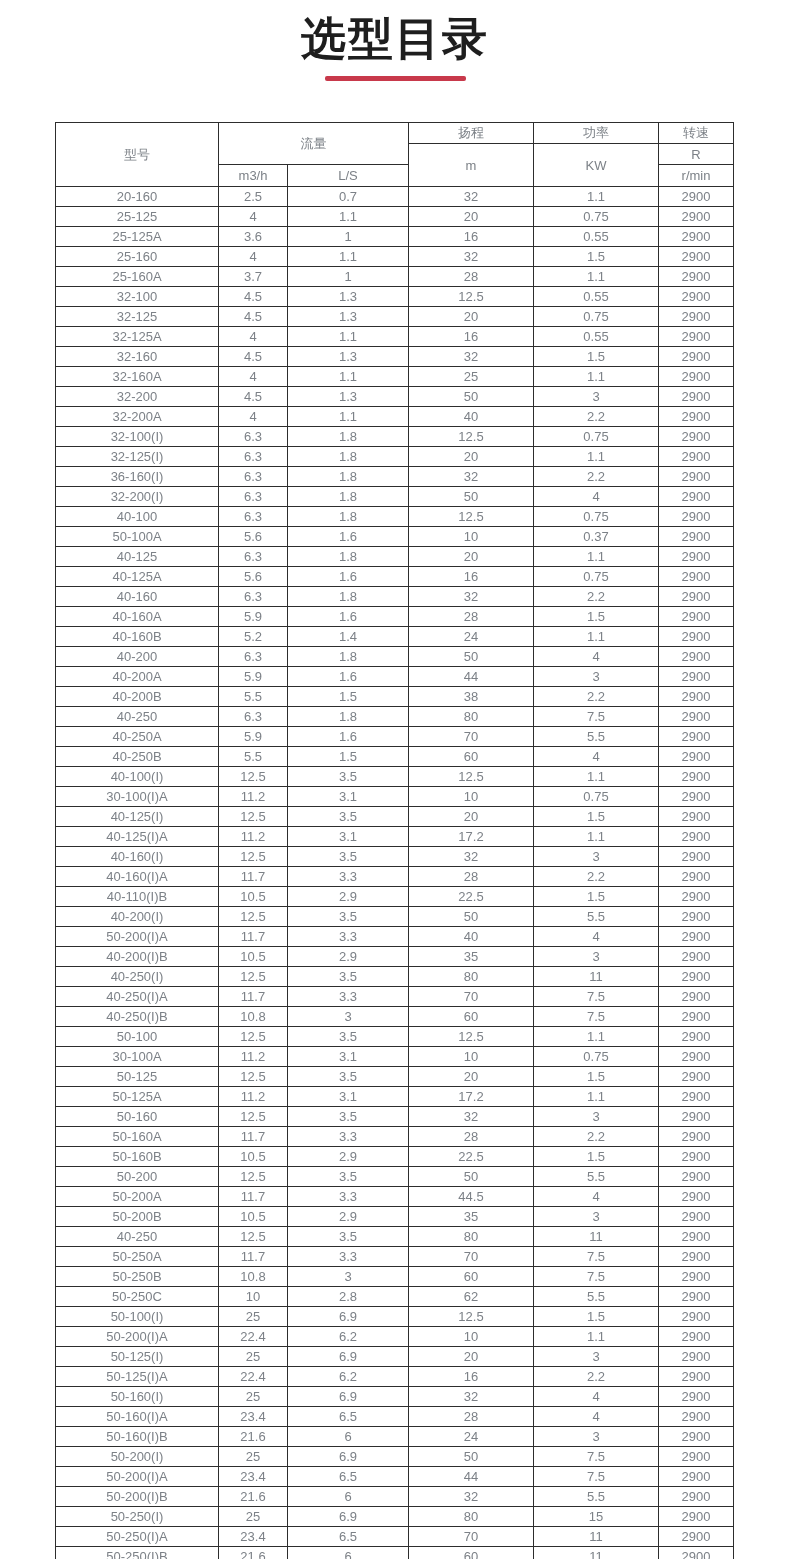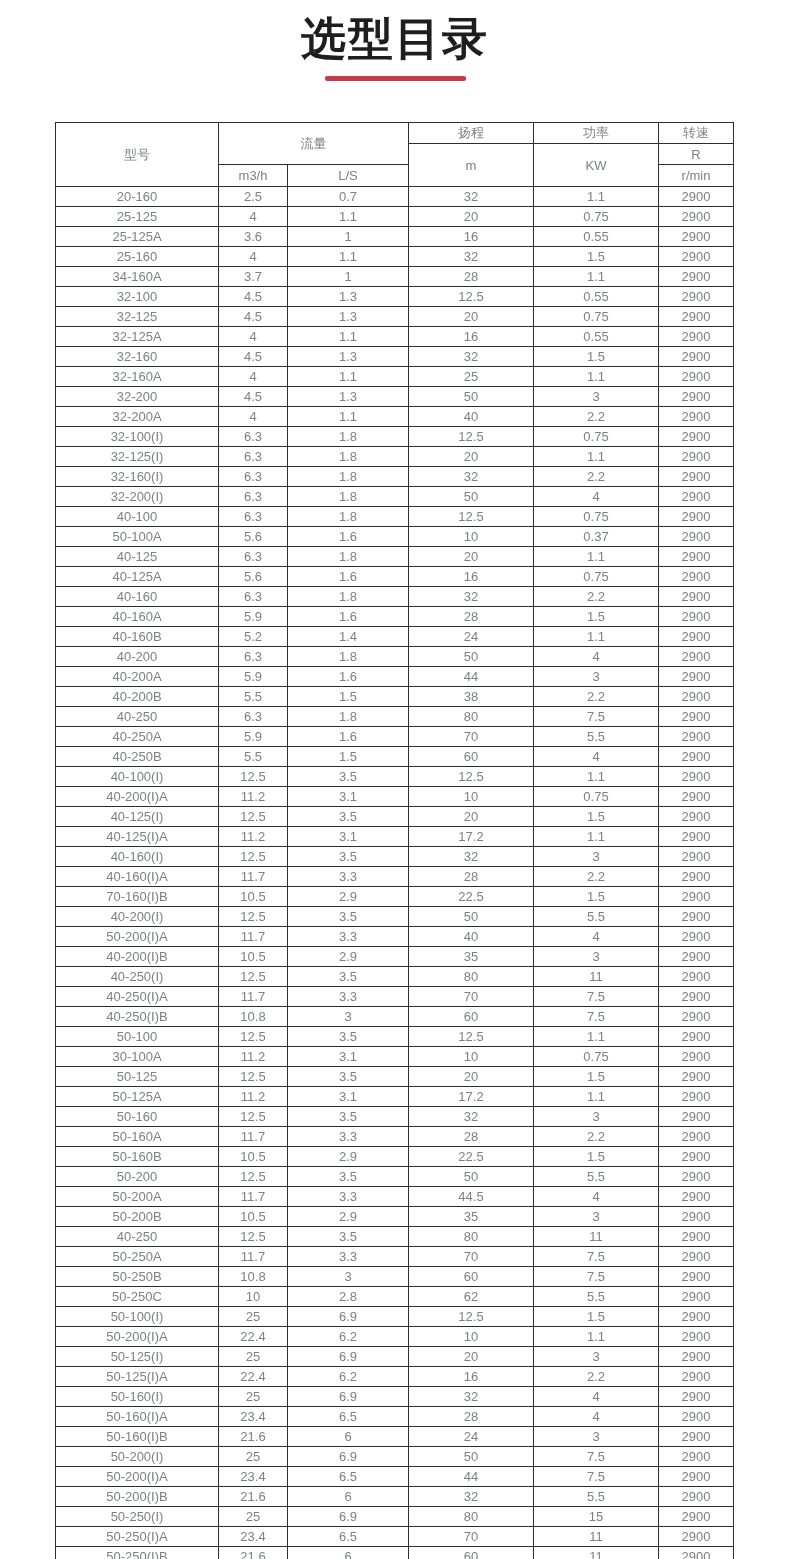--- a/index.html
+++ b/index.html
@@ -124,21 +124,21 @@
           </tr>
           <tr>
             <td>25-160</td>
             <td>4</td>
             <td>1.1</td>
             <td>32</td>
             <td>1.5</td>
             <td>2900</td>
           </tr>
           <tr>
-            <td>34-160A</td>
+            <td>25-160A</td>
             <td>3.7</td>
             <td>1</td>
             <td>28</td>
             <td>1.1</td>
             <td>2900</td>
           </tr>
           <tr>
             <td>32-100</td>
             <td>4.5</td>
             <td>1.3</td>
@@ -204,21 +204,21 @@
           </tr>
           <tr>
             <td>32-125(I)</td>
             <td>6.3</td>
             <td>1.8</td>
             <td>20</td>
             <td>1.1</td>
             <td>2900</td>
           </tr>
           <tr>
-            <td>32-160(I)</td>
+            <td>36-160(I)</td>
             <td>6.3</td>
             <td>1.8</td>
             <td>32</td>
             <td>2.2</td>
             <td>2900</td>
           </tr>
           <tr>
             <td>32-200(I)</td>
             <td>6.3</td>
             <td>1.8</td>
@@ -332,21 +332,21 @@
           </tr>
           <tr>
             <td>40-100(I)</td>
             <td>12.5</td>
             <td>3.5</td>
             <td>12.5</td>
             <td>1.1</td>
             <td>2900</td>
           </tr>
           <tr>
-            <td>40-200(I)A</td>
+            <td>30-100(I)A</td>
             <td>11.2</td>
             <td>3.1</td>
             <td>10</td>
             <td>0.75</td>
             <td>2900</td>
           </tr>
           <tr>
             <td>40-125(I)</td>
             <td>12.5</td>
             <td>3.5</td>
@@ -372,21 +372,21 @@
           </tr>
           <tr>
             <td>40-160(I)A</td>
             <td>11.7</td>
             <td>3.3</td>
             <td>28</td>
             <td>2.2</td>
             <td>2900</td>
           </tr>
           <tr>
-            <td>70-160(I)B</td>
+            <td>40-110(I)B</td>
             <td>10.5</td>
             <td>2.9</td>
             <td>22.5</td>
             <td>1.5</td>
             <td>2900</td>
           </tr>
           <tr>
             <td>40-200(I)</td>
             <td>12.5</td>
             <td>3.5</td>

